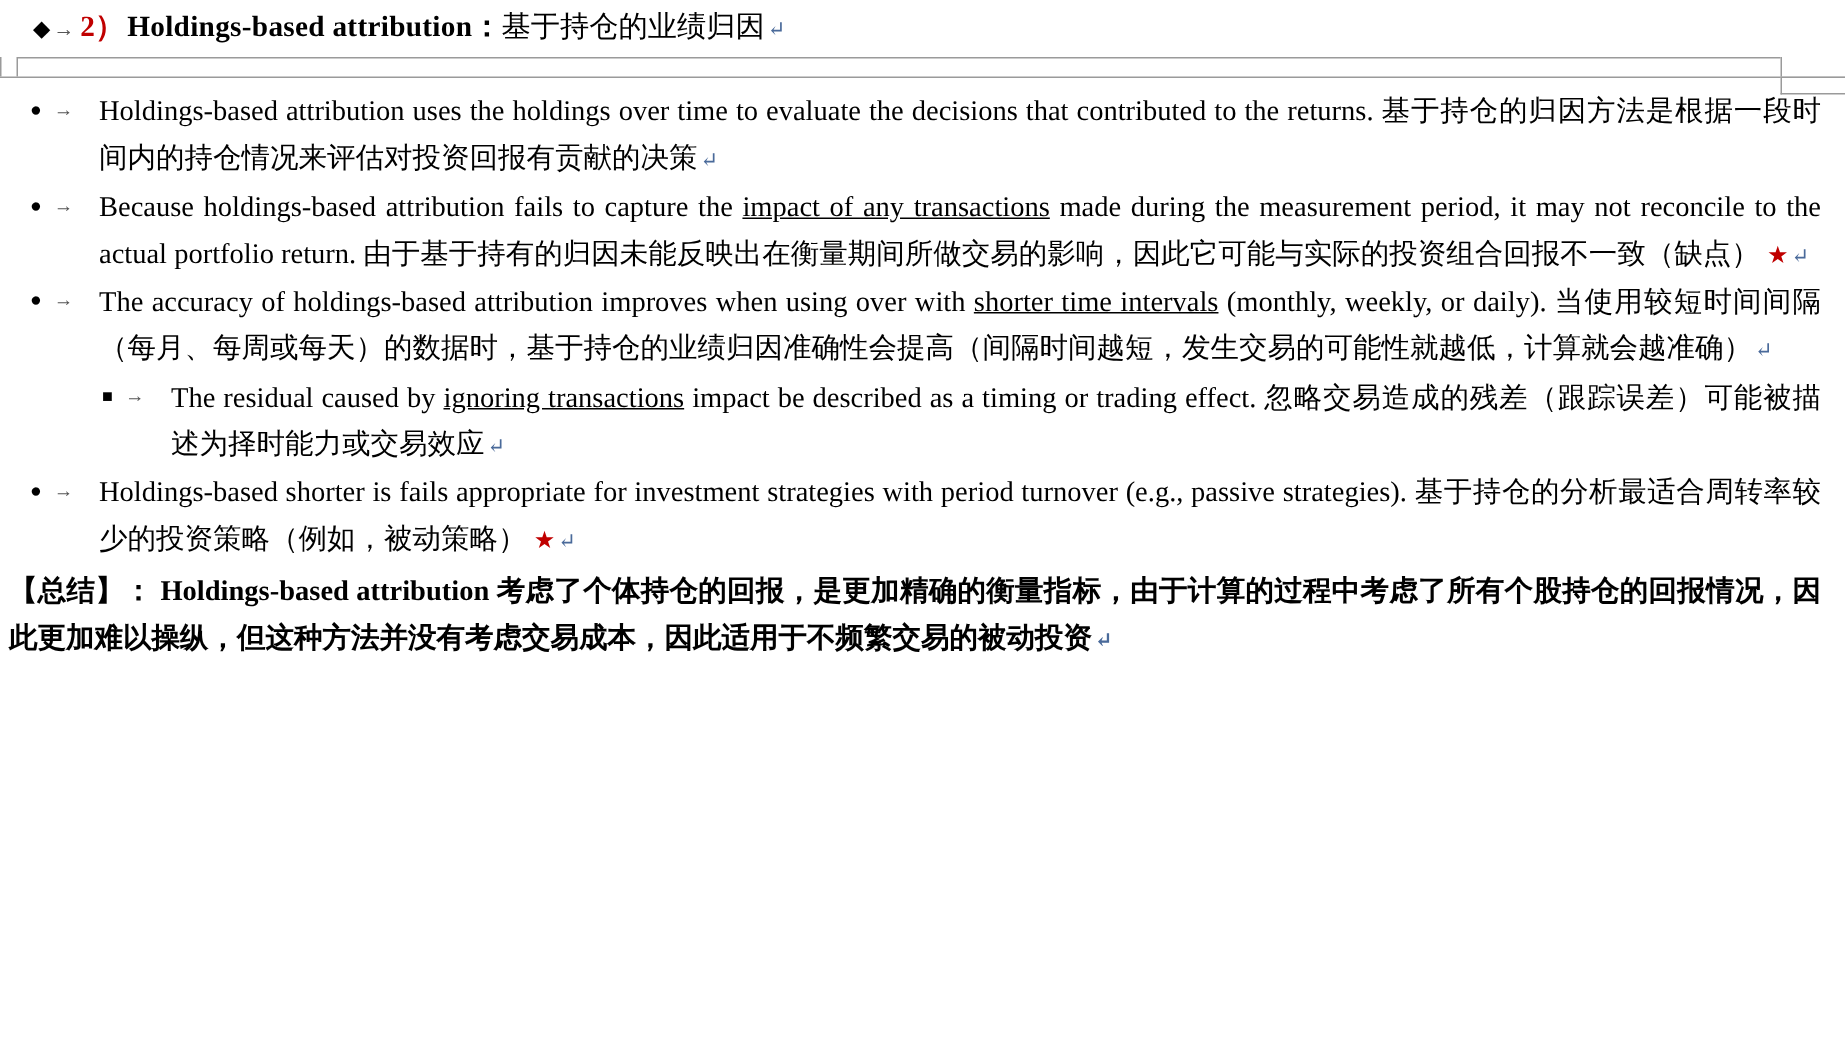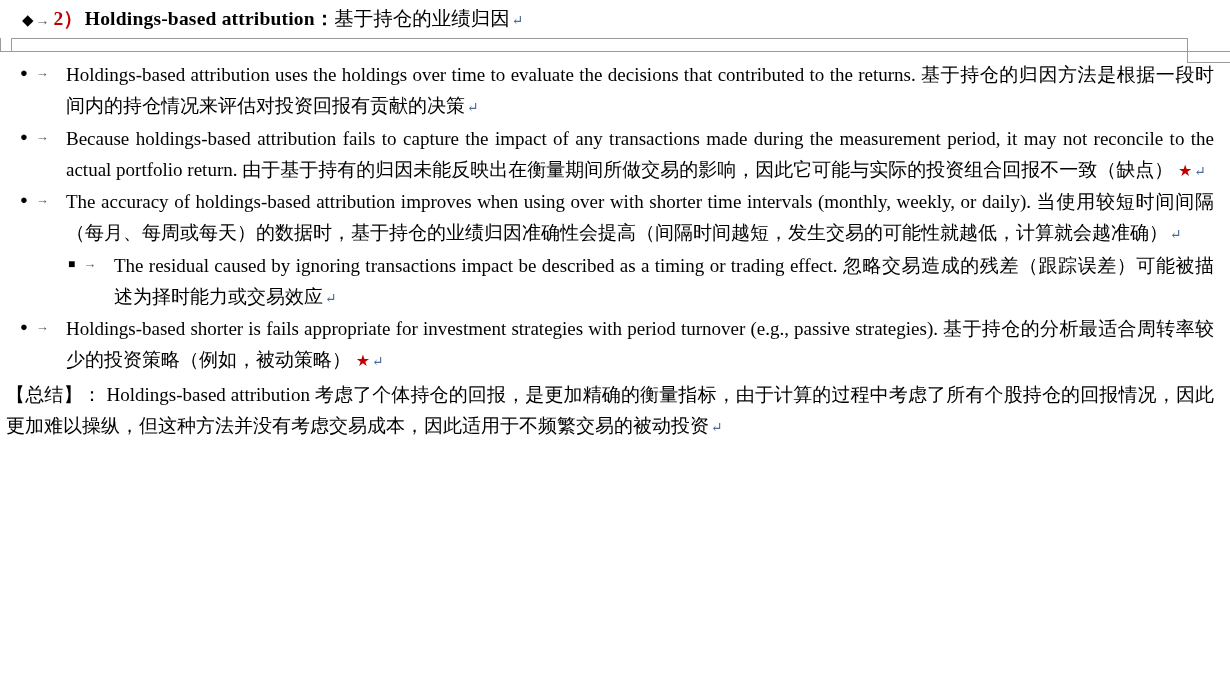--- a/index.html
+++ b/index.html
@@ -139,29 +139,30 @@
     color: #555;
     font-size: 13px;
     margin-left: 8px;
   }
   .text {
     flex: 1 1 auto;
     text-align: justify;
   }
 
   b { font-weight: normal; }
-  .u { }
+  .u { text-decoration: underline; }
   .star { color: #c00000; font-size: 16px; }
   .cn { font-family: "Liberation Serif", "DejaVu Serif", serif; }
 
   .summary {
     padding: 2px 16px 0 6px;
     font-size: 19px;
     line-height: 1.62;
     text-align: justify;
+    font-weight: bold;
   }
 </style>
 </head>
 <body>
 
 <div class="page">
 
   <div class="heading-row">
     <span class="heading-bullet">◆</span>
     <span class="heading-arrow">→</span>

